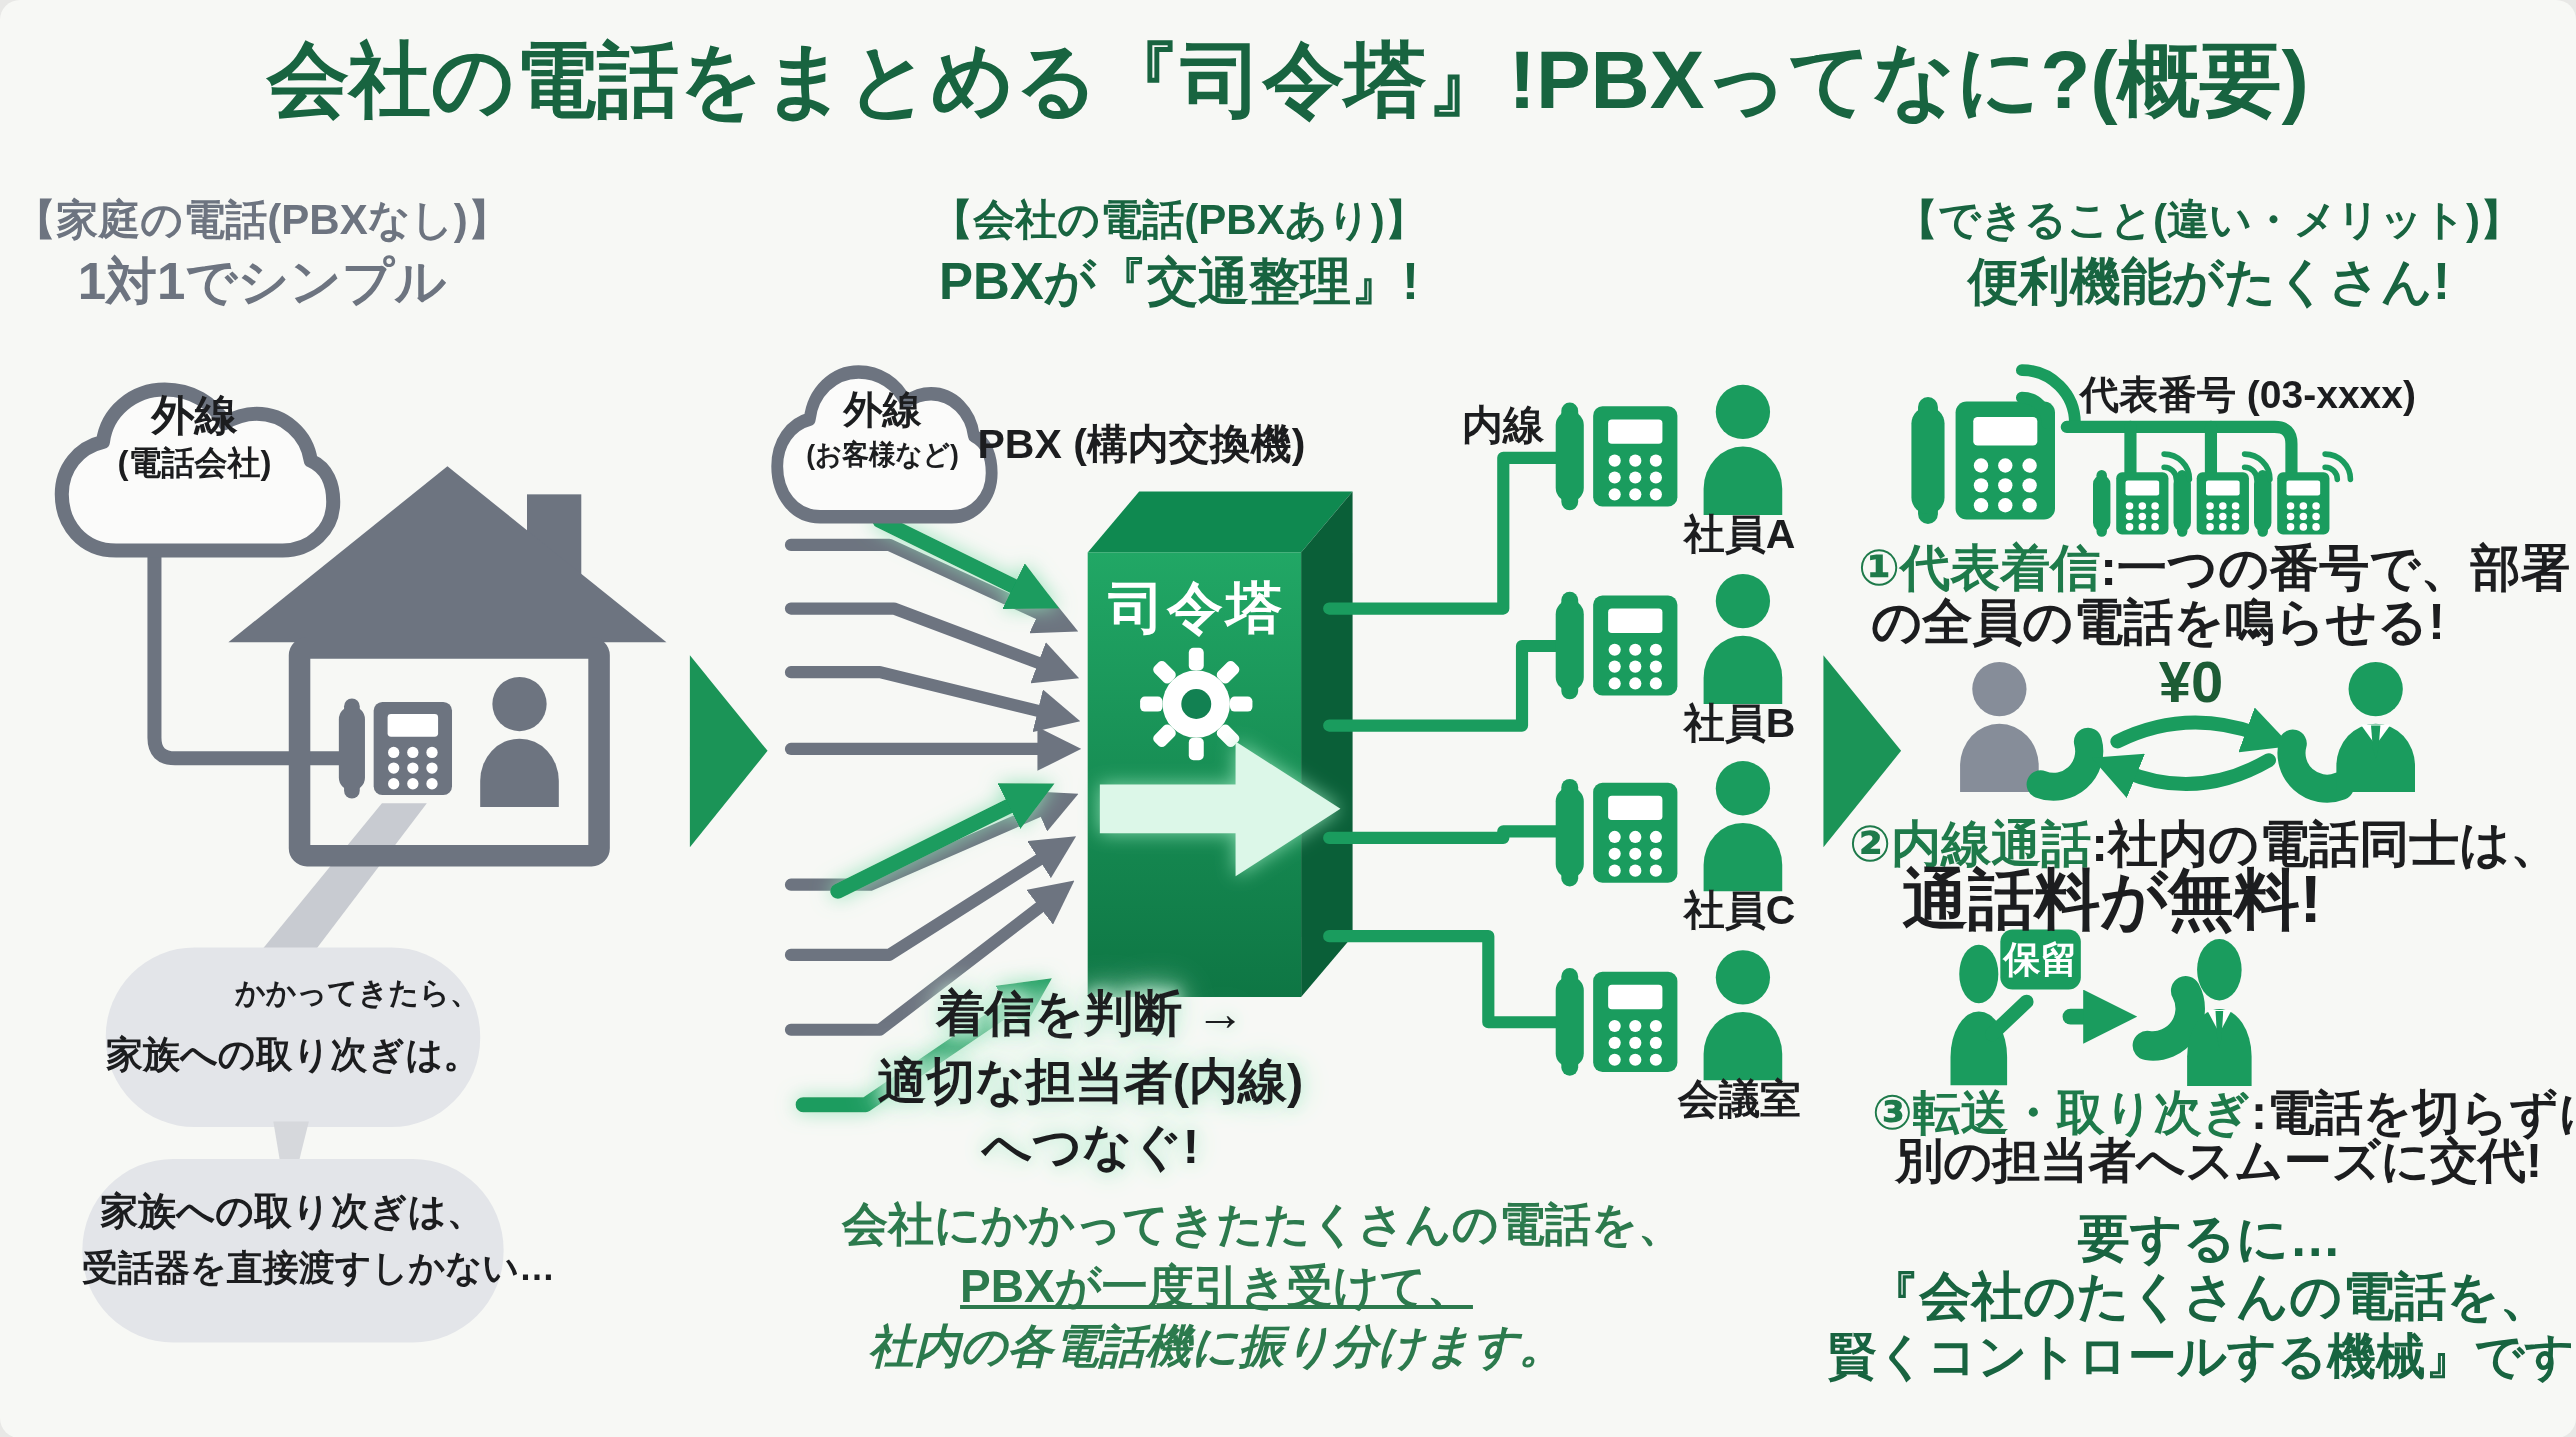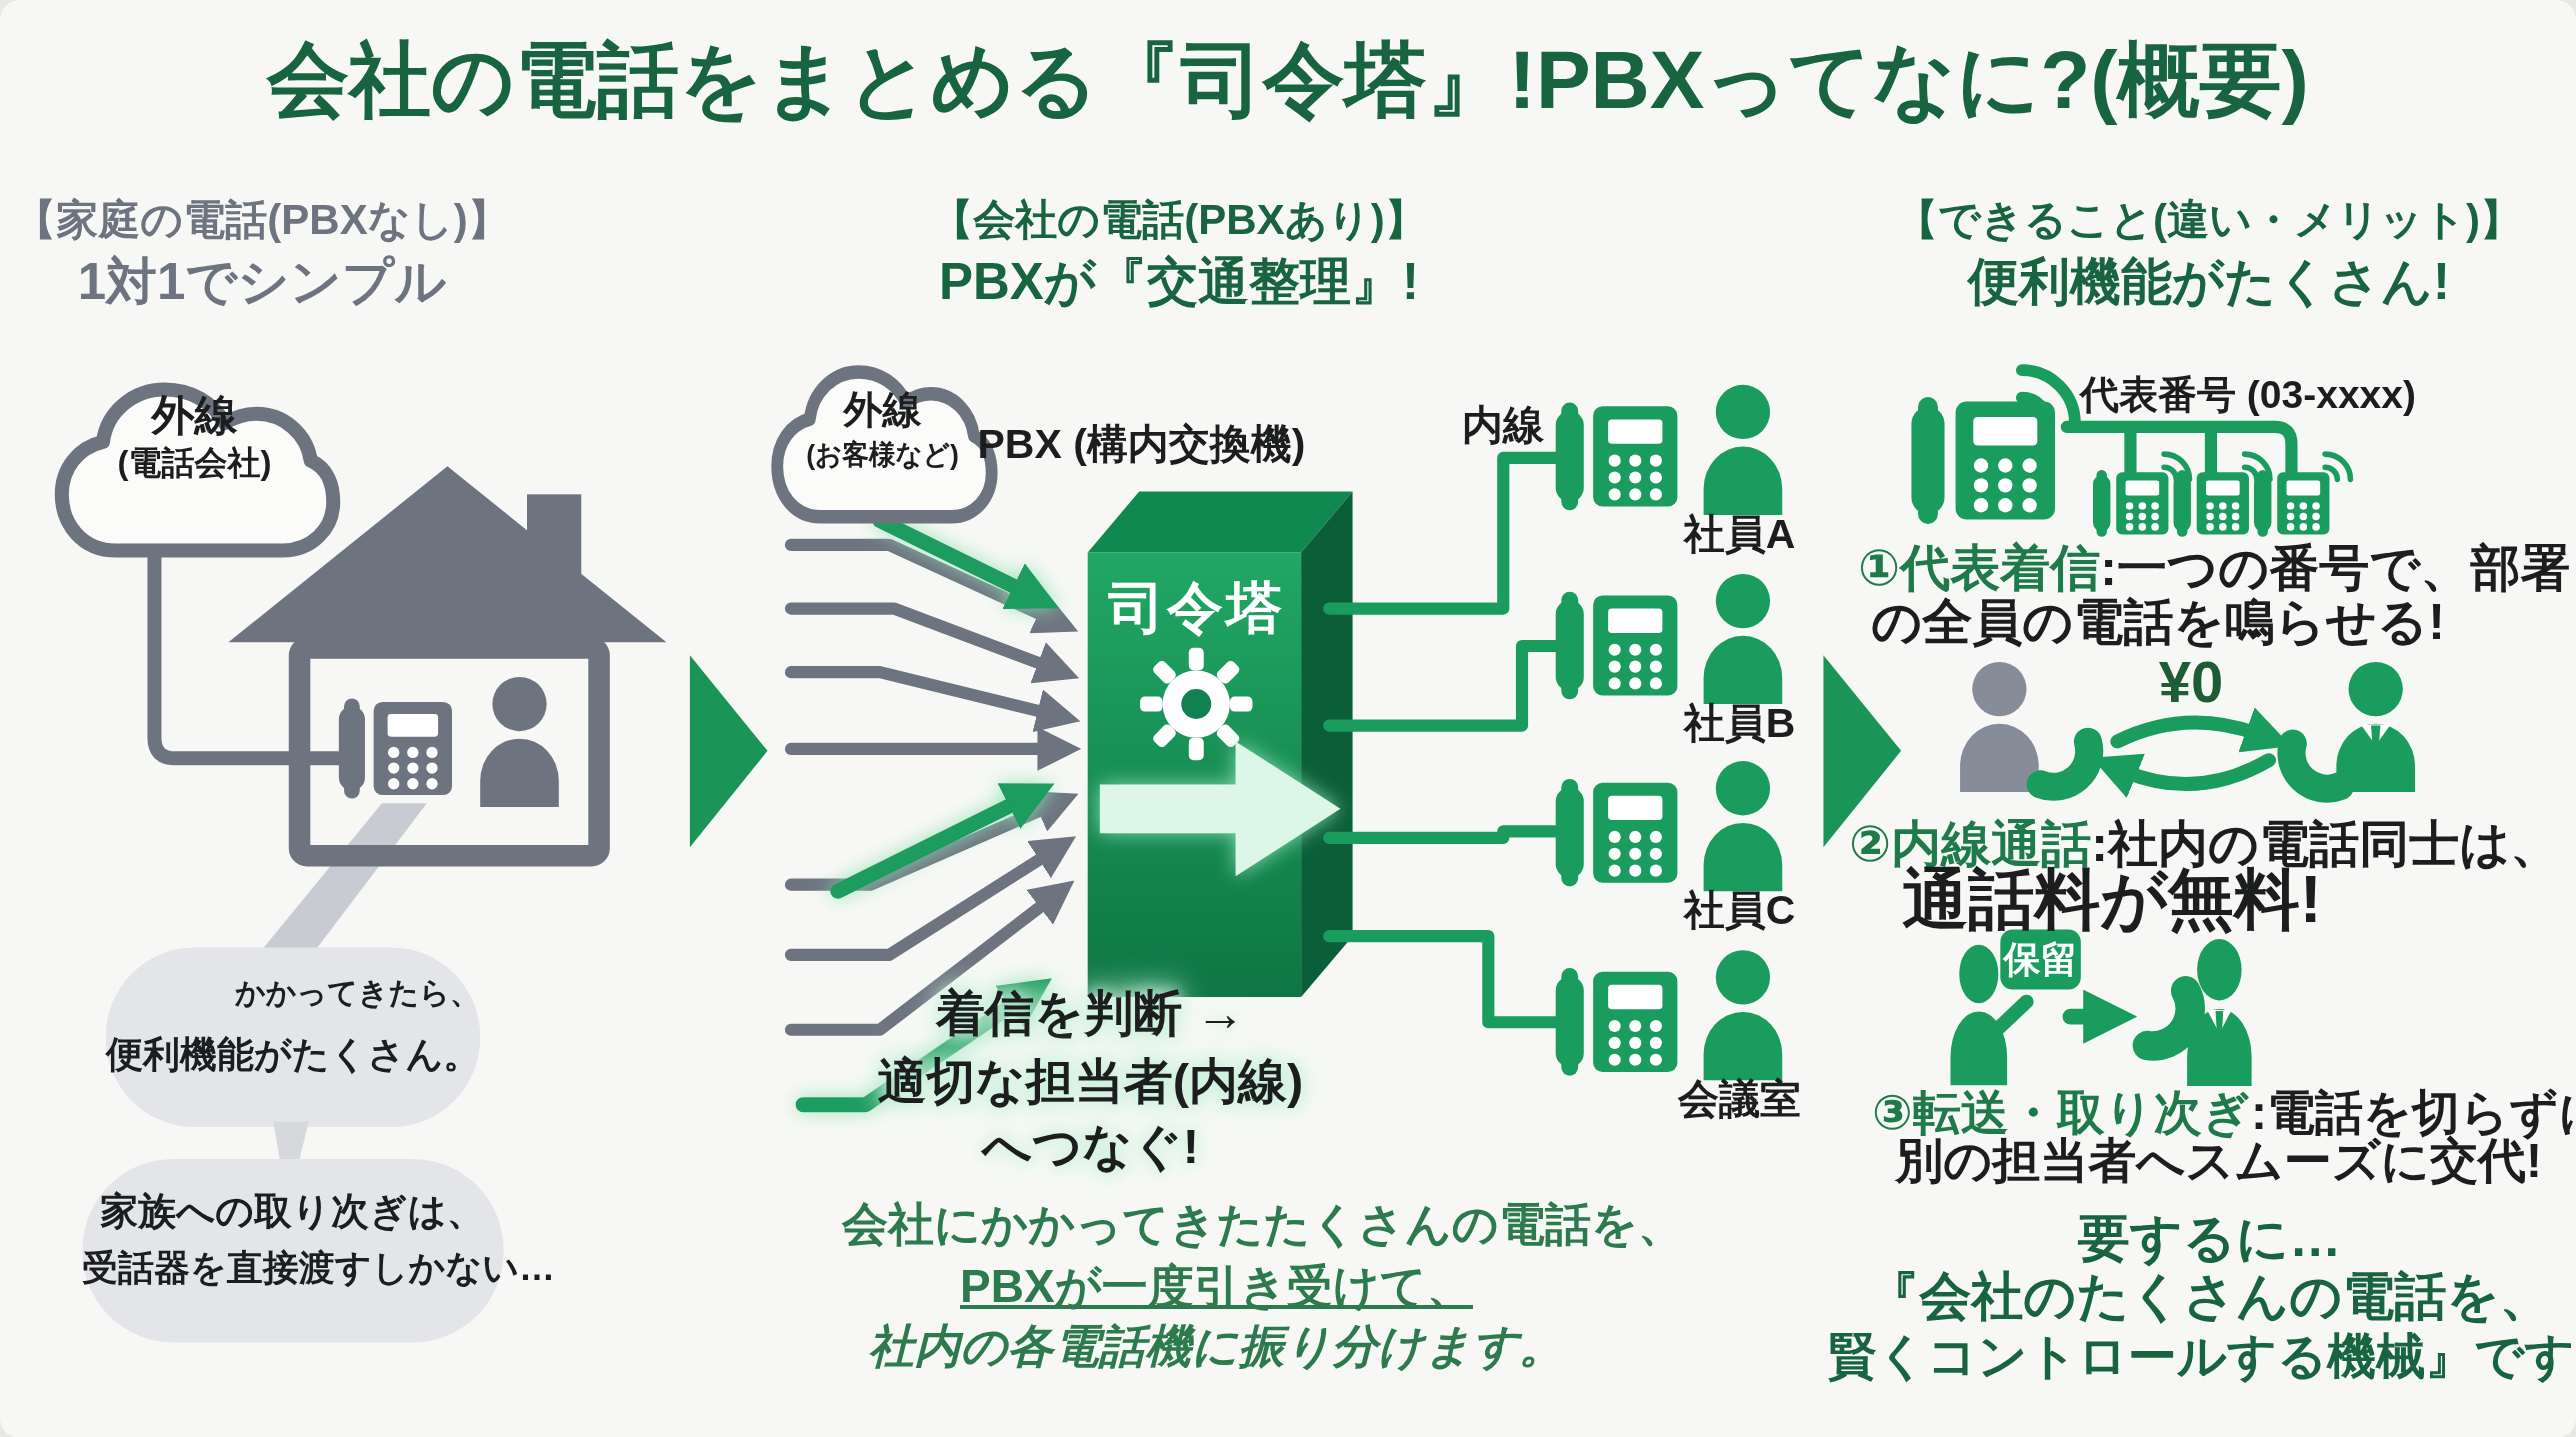--- a/index.html
+++ b/index.html
@@ -194,21 +194,21 @@
     <use href="#personSuit" transform="translate(2330,1002) scale(0.82,1.13)" color="#1a9c5e"></use>
   </svg>
 
   <div class="t c green" style="left:0;top:37px;width:2576px;font-size:82px;">会社の電話をまとめる『司令塔』!PBXってなに?(概要)</div>
 
   <div class="t c gray" style="left:0;top:198px;width:524px;font-size:42px;">【家庭の電話(PBXなし)】</div>
   <div class="t c gray" style="left:0;top:255px;width:524px;font-size:51px;">1対1でシンプル</div>
   <div class="t c black" style="left:54px;top:393px;width:281px;font-size:43px;">外線</div>
   <div class="t c black" style="left:54px;top:446px;width:281px;font-size:33px;">(電話会社)</div>
   <div class="t c black" style="left:106px;top:977px;width:374px;font-size:30px;text-align:right;">かかってきたら、</div>
-  <div class="t c black" style="left:106px;top:1035px;width:374px;font-size:37px;">便利機能がたくさん。</div>
+  <div class="t c black" style="left:106px;top:1035px;width:374px;font-size:37px;">家族への取り次ぎは。</div>
   <div class="t c black" style="left:82px;top:1191px;width:421px;font-size:38px;">家族への取り次ぎは、</div>
   <div class="t c black" style="left:82px;top:1249px;width:421px;font-size:36px;">受話器を直接渡すしかない…</div>
 
   <div class="t c green" style="left:889px;top:198px;width:580px;font-size:42px;">【会社の電話(PBXあり)】</div>
   <div class="t c green" style="left:889px;top:255px;width:580px;font-size:51px;">PBXが『交通整理』!</div>
   <div class="t c black" style="left:782px;top:389px;width:201px;font-size:39px;">外線</div>
   <div class="t c black" style="left:768px;top:440px;width:229px;font-size:28px;transform:scaleX(.95);">(お客様など)</div>
   <div class="t c black" style="left:917px;top:423px;width:449px;font-size:41px;">PBX (構内交換機)</div>
   <div class="t c white" style="left:1103px;top:578px;width:187px;font-size:56px;letter-spacing:2.8px;">司令塔</div>
   <div class="t black" style="left:1462px;top:404px;font-size:41px;">内線</div>

